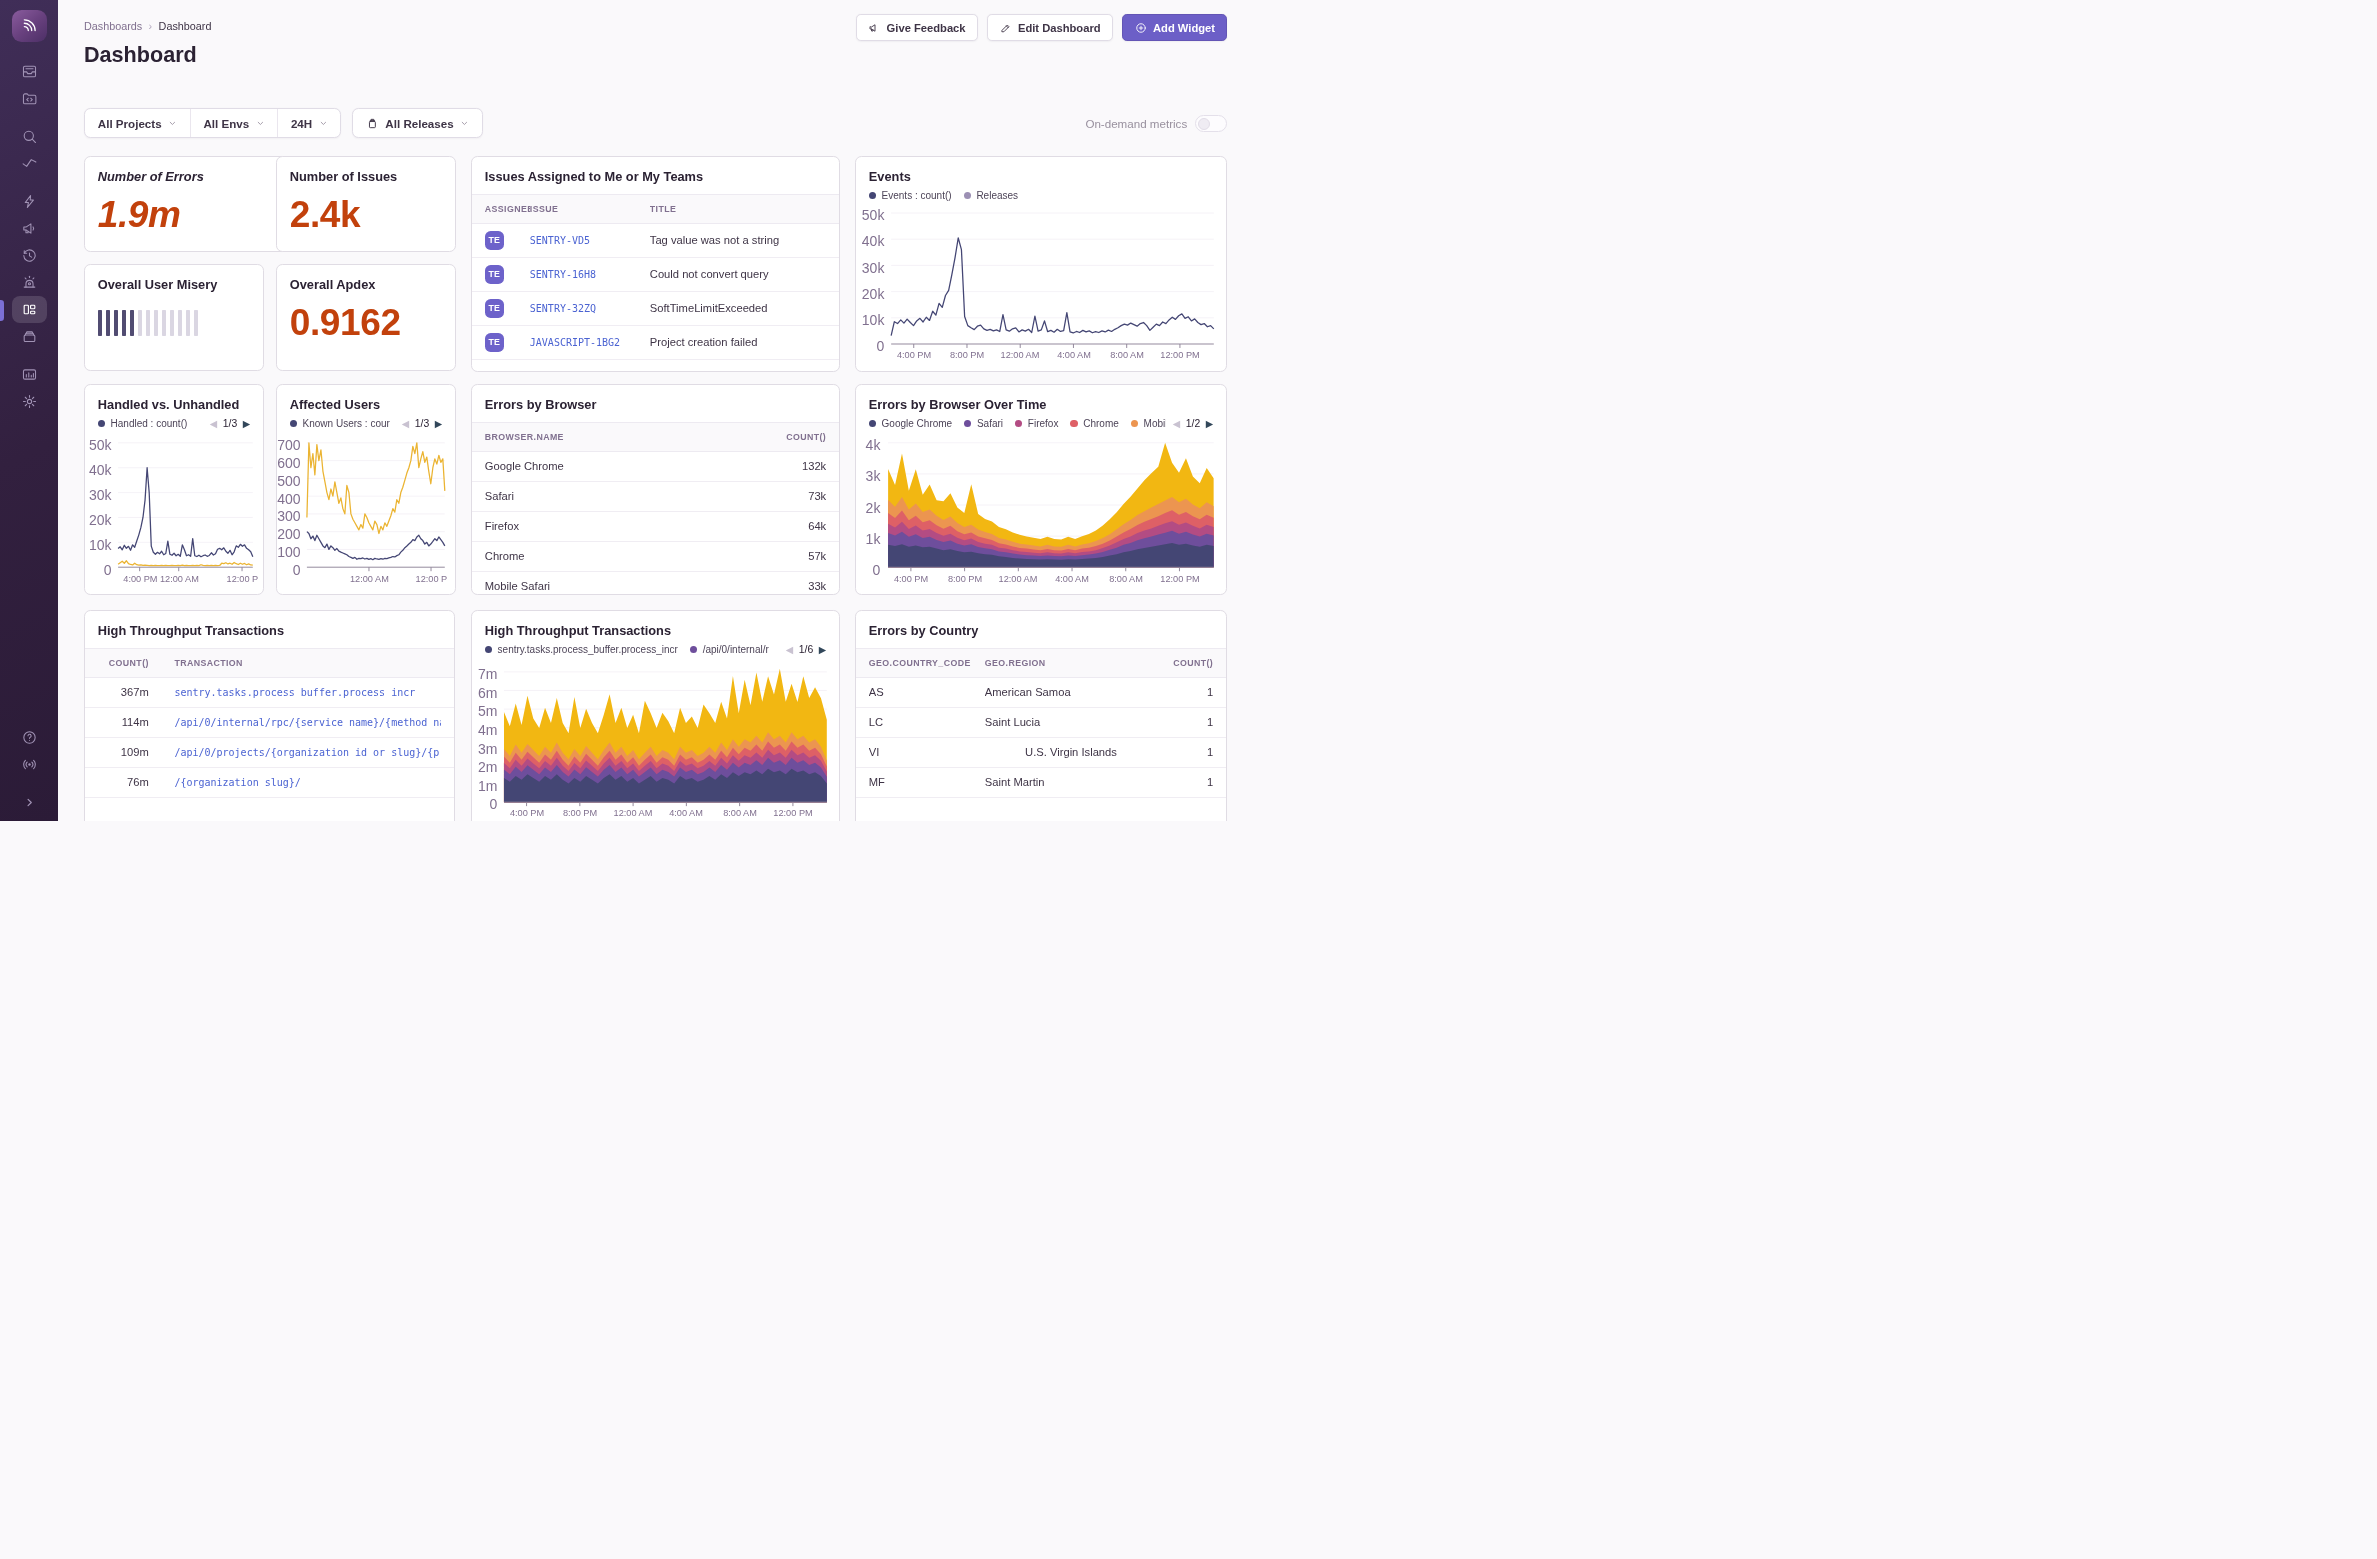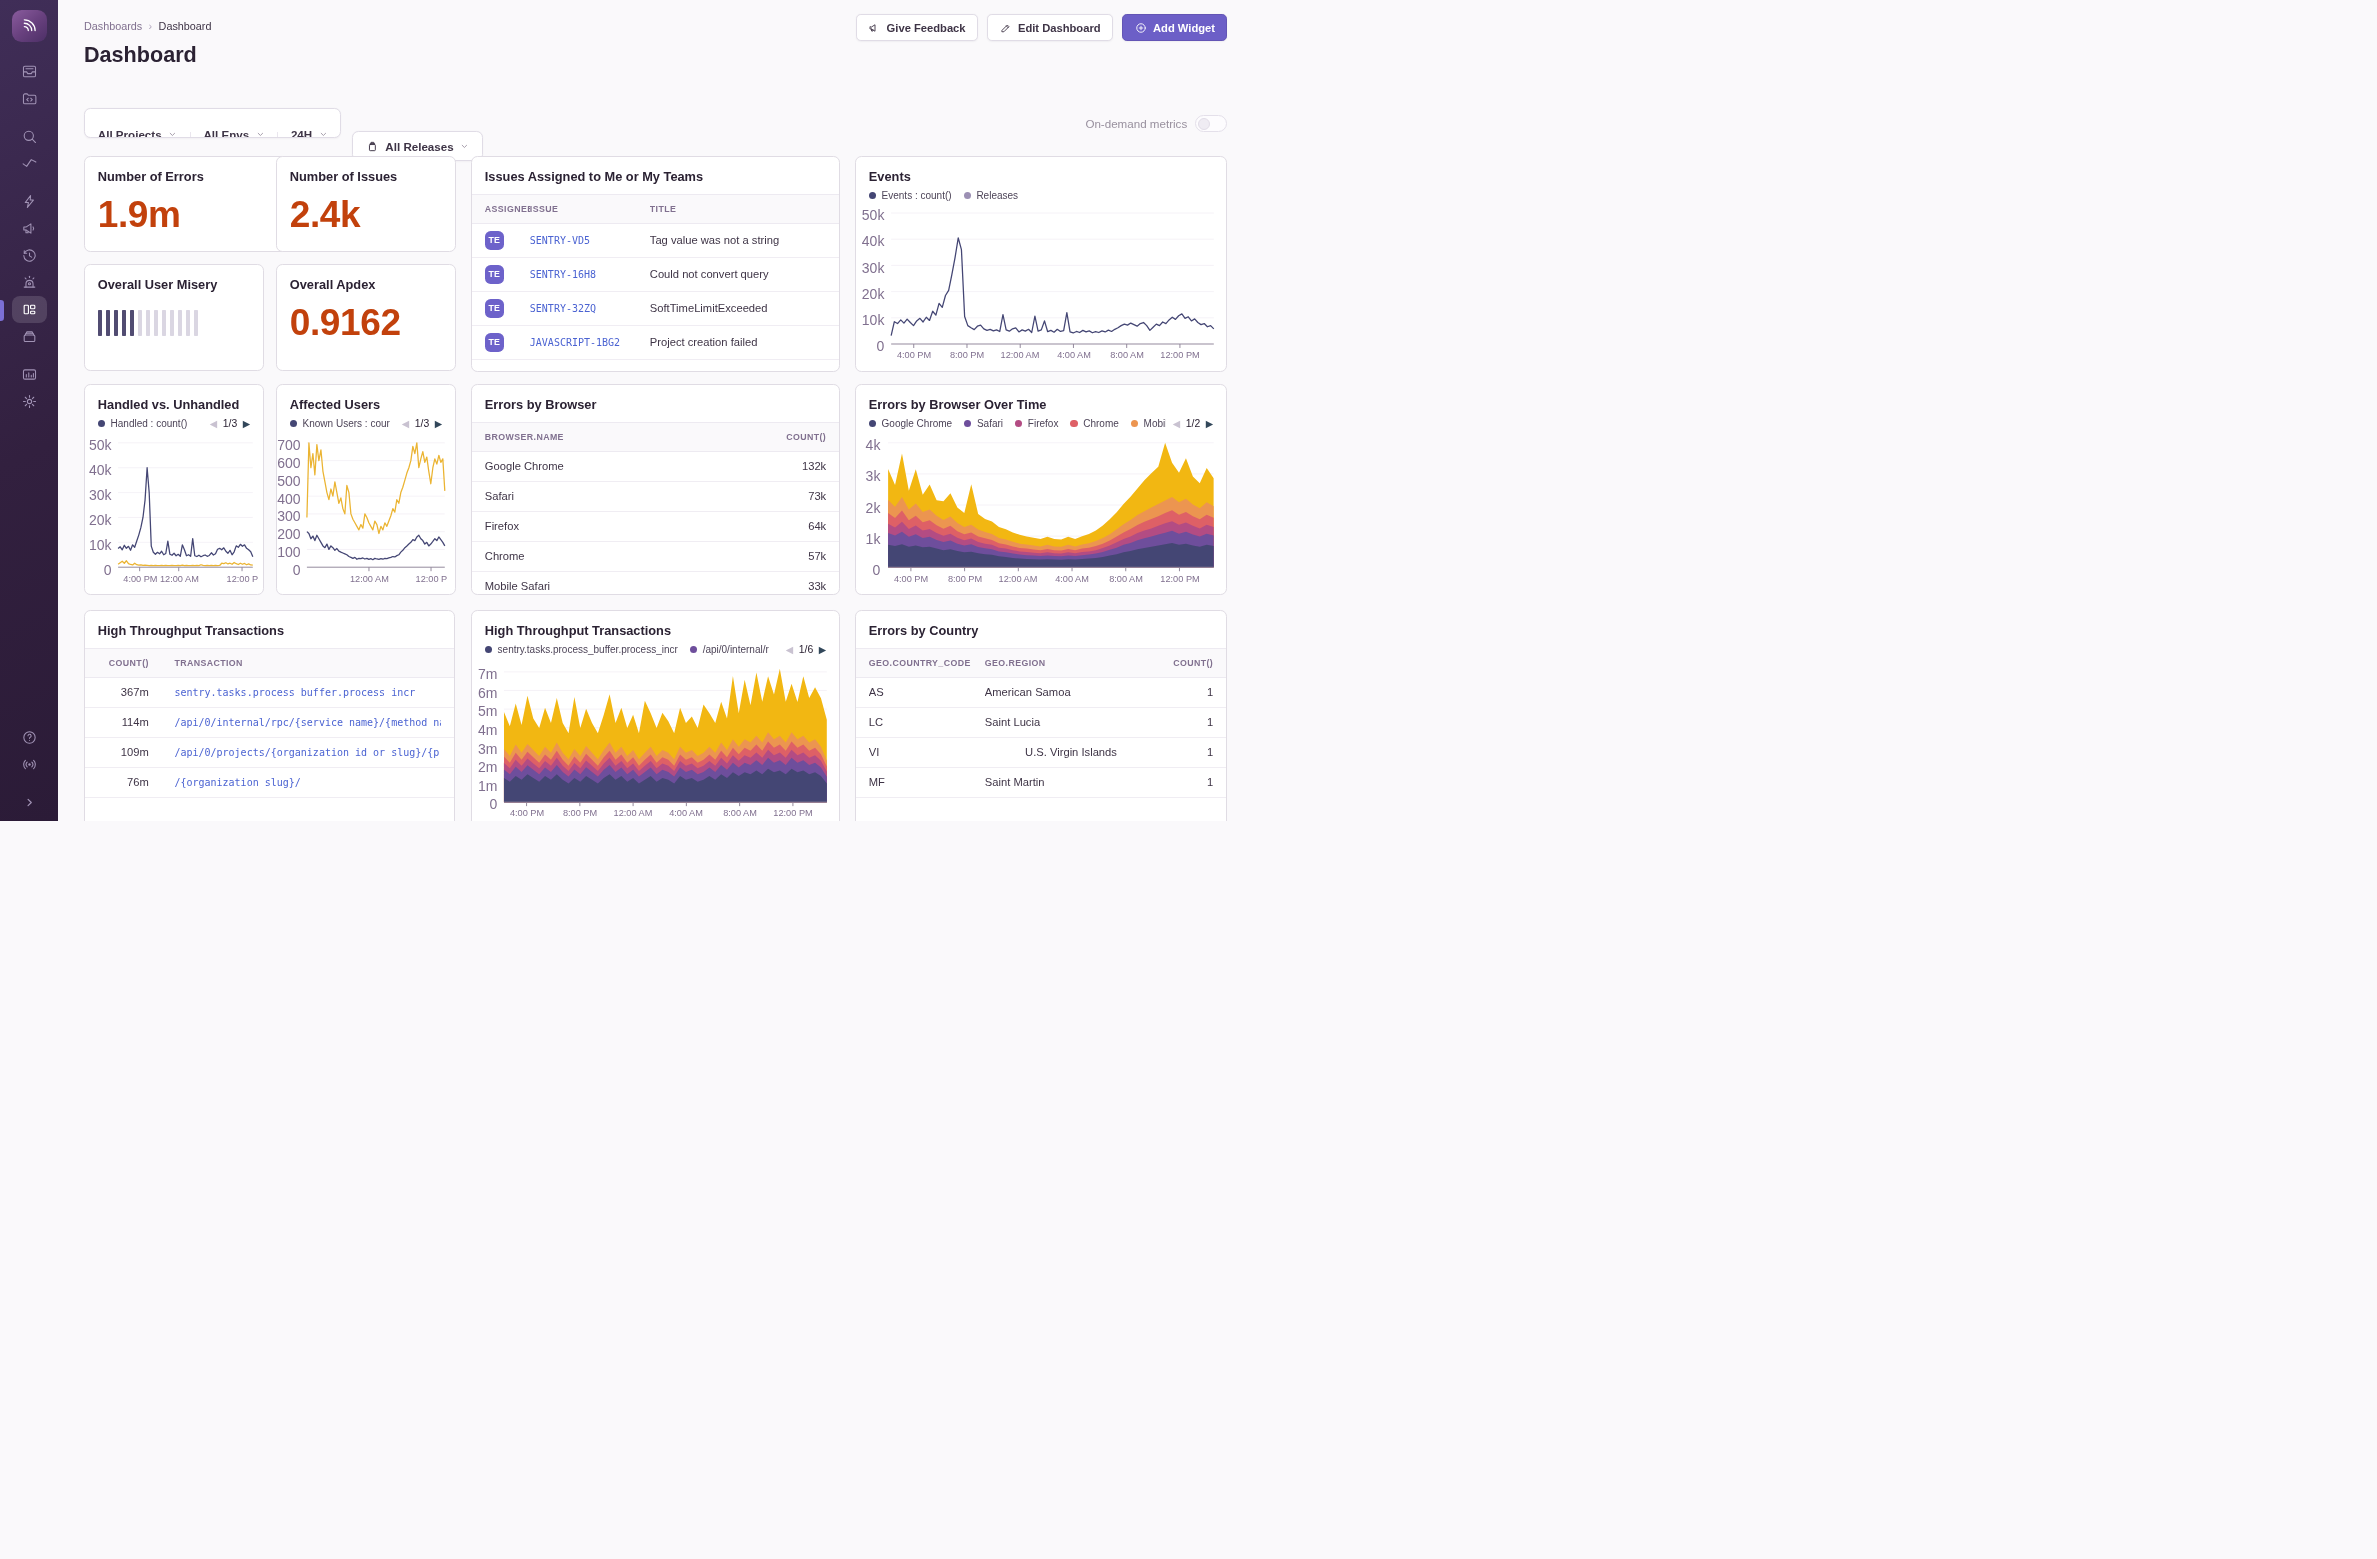--- a/index.html
+++ b/index.html
@@ -34,21 +34,21 @@
   .btn { height:27px; padding:0 11.2px; border-radius:4.8px; border:0.8px solid #E0DCE6; background:#FFF;
     font-weight:700; font-size:11.2px; color:#3E3446; display:inline-flex; align-items:center; gap:6.4px;
     cursor:pointer; box-shadow:0 0.8px 1.6px rgba(43,34,51,0.05); font-family:inherit; }
   .btn svg { width:12px; height:12px; }
   .btn.primary { background:#6C5FC7; border-color:#6355B5; color:#FFF; }
   
   .filter-bar { position:absolute; left:84px; top:108px; display:flex; gap:11.2px; }
   .seg { display:flex; align-items:stretch; height:30px; background:#FFF; border:0.8px solid #E0DCE6;
     border-radius:6.4px; overflow:hidden; box-shadow:0 0.8px 1.6px rgba(43,34,51,0.04); }
   .seg button, .pill-btn { background:none; border:none; font-family:inherit; padding:0 12.8px;
-    display:flex; align-items:center; gap:6.4px; font-weight:700; font-size:11.6px; color:#3E3446; cursor:pointer;margin-top:23px; }
+    display:flex; align-items:center; gap:6.4px; font-weight:700; font-size:11.6px; color:#3E3446; cursor:pointer; }
   .seg button + button { border-left:0.8px solid #EAE6EE; }
   .pill-btn { height:30px; background:#FFF; border:0.8px solid #E0DCE6; border-radius:6.4px;
     box-shadow:0 0.8px 1.6px rgba(43,34,51,0.04); }
   .chev { width:8.8px; height:8.8px; color:#98909E; }
   .ondemand { position:absolute; right:12.8px; top:115px; display:flex; align-items:center; gap:8px;
     color:#98909E; font-size:11.6px; }
   .toggle { width:32px; height:17px; border-radius:8.8px; background:#FDFCFE; border:0.8px solid #E4E0EA;
     position:relative; cursor:pointer; }
   .toggle .knob { position:absolute; left:1.6px; top:1.6px; width:12px; height:12px; border-radius:50%;
     background:#EFECF3; border:0.8px solid #E2DDE8; }
@@ -268,21 +268,21 @@
       </svg>
   </button>
 </div>
 <div class="ondemand">
   <span>On-demand metrics</span>
   <span class="toggle">
       <span class="knob"></span>
     </span>
 </div>
 
-<div class="card" style="left:84px;top:156px;width:204px;height:96px;">
+<div class="card" style="left:84px;top:156px;width:204px;height:96px;font-style:italic;">
   <div class="card-title">Number of Errors</div>
   <div class="metric">1.9m</div>
 </div>
 <div class="card" style="left:276px;top:156px;width:180px;height:96px;">
   <div class="card-title">Number of Issues</div>
   <div class="metric">2.4k</div>
 </div>
 <div class="card" style="left:471px;top:156px;width:369px;height:216px;">
   <div class="card-title">Issues Assigned to Me or My Teams</div>
   <div class="w-table">

